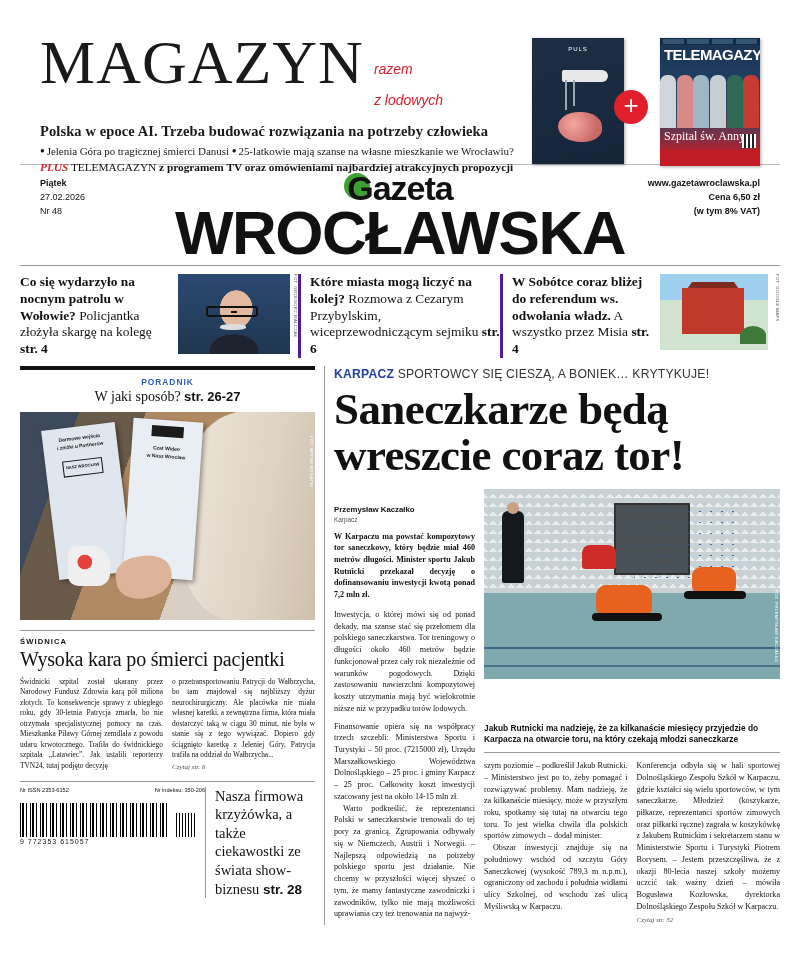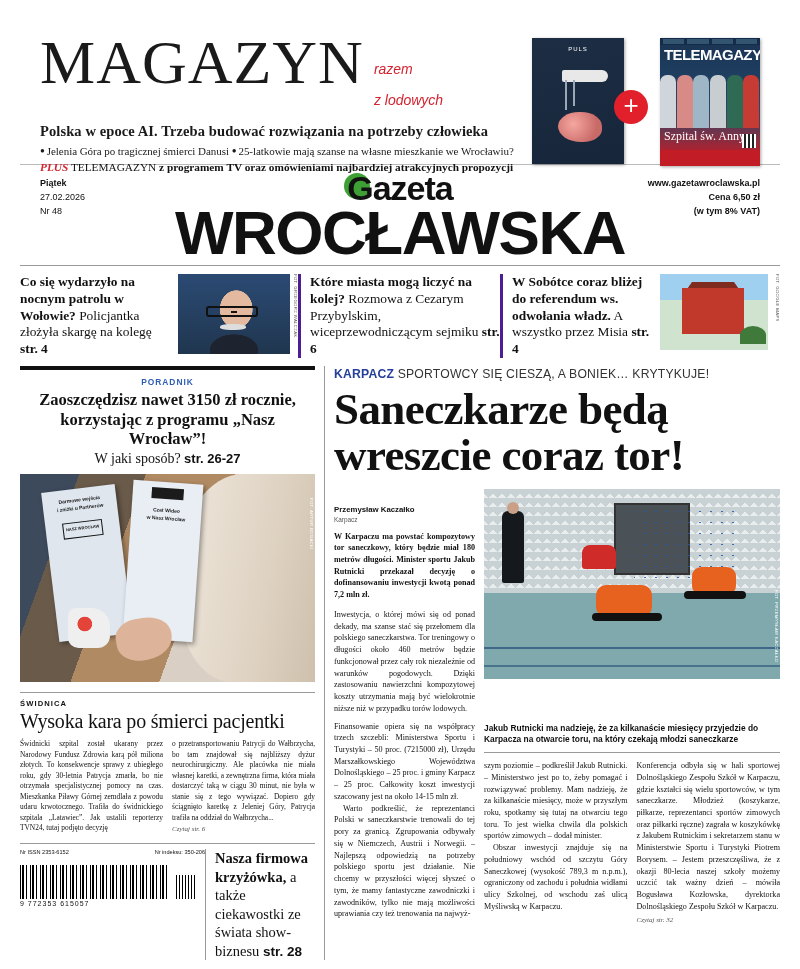--- a/index.html
+++ b/index.html
@@ -165,21 +165,21 @@
   
   .footer-row { display:flex; margin-top:8px; border-top:1px solid #999; padding-top:5px; }
   .footer-left { width:185px; }
   .issn-row { display:flex; justify-content:space-between; font-family:"Liberation Sans",sans-serif; font-size:5.6px; color:#111; }
   .barcode { margin-top:6px; height:38px; display:flex; align-items:flex-end; gap:0; }
   .barcode .bars { height:34px; width:150px; background:repeating-linear-gradient(90deg,
      #000 0 1px, #fff 1px 2px, #000 2px 4px, #fff 4px 6px, #000 6px 7px, #fff 7px 10px); }
   .barcode .addon { height:24px; width:20px; margin-left:6px; background:repeating-linear-gradient(90deg,#000 0 1px,#fff 1px 3px); }
   .barcode-num { font-family:"Liberation Sans",sans-serif; font-size:7px; letter-spacing:1px; margin-top:1px; }
   .footer-right { flex:1; border-left:1px solid #999; padding-left:9px; font-family:"Liberation Serif",serif; font-size:14.5px; line-height:1.28; }
-  .footer-right b { font-weight:bold; }
+  .footer-right b { font-weight:normal; }
   .footer-right .pg { font-family:"Liberation Sans",sans-serif; font-weight:bold; font-size:13.5px; }
 
   
   .lead-kicker { font-family:"Liberation Sans",sans-serif; font-size:12.2px; letter-spacing:.2px; color:#333; padding-top:1px; }
   .lead-kicker .place { color:#24409a; font-weight:bold; }
   .lead-title {
     font-family:"Liberation Serif",serif; font-weight:bold;
     font-size:45px; line-height:1.02; margin-top:6px; letter-spacing:-.6px;
   }
   .byline { margin-top:16px; font-family:"Liberation Sans",sans-serif; font-size:7.8px; font-weight:bold; }
@@ -331,24 +331,20 @@
       </div>
     </div>
   </div>
 
   <div class="body">
 
     <div class="col-left">
 
       <div class="poradnik">
         <div class="kicker-blue">PORADNIK</div>
-        <h2>
-          <span>Zaoszczędzisz nawet 3150 zł rocznie,</span><br>
-          <span>korzystając z programu „Nasz Wrocław”!</span>
-        </h2>
         <div class="sub">
           <span>W jaki sposób? </span><b>str. 26-27</b>
         </div>
       </div>
 
       <div class="lead-photo">
         <div class="lp-sleeve"></div>
         <div class="lp-leaflet1">
           <div class="lbl">
             <span>Darmowe wejścia</span><br>
@@ -408,21 +404,21 @@
         <span>Saneczkarze będą</span><br>
         <span>wreszcie coraz tor!</span>
       </h1>
 
       <div class="lead-cols">
         <div class="lc1">
           <div class="byline">
             <span>Przemysław Kaczałko</span>
             <span class="loc">Karpacz</span>
           </div>
-          <div class="lead-bold" style="margin-top:8px">W Karpaczu ma powstać kompozytowy tor saneczkowy, który będzie miał 180 metrów długości. Minister sportu Jakub Rutnicki przekazał decyzję o dofinansowaniu inwestycji kwotą ponad 7,2 mln zł.</div>
+          <div class="lead-bold" style="margin-top:8px">W Karpaczu ma powstać kompozytowy tor saneczkowy, który będzie miał 460 metrów długości. Minister sportu Jakub Rutnicki przekazał decyzję o dofinansowaniu inwestycji kwotą ponad 7,2 mln zł.</div>
           <div class="lead-body">
             <p>Inwestycja, o której mówi się od ponad dekady, ma szanse stać się przełomem dla polskiego saneczkarstwa. Tor treningowy o długości około 460 metrów będzie funkcjonował przez cały rok niezależnie od warunków pogodowych. Dzięki zastosowaniu nawierzchni kompozytowej koszty utrzymania mają być wielokrotnie niższe niż w przypadku torów lodowych.</p>
           </div>
         </div>
         <div class="sport-photo">
           <div class="sp-wall"></div>
           <div class="sp-door"></div>
           <div class="sp-net"></div>
           <div class="sp-coach"></div>
           <div class="sp-red"></div>

